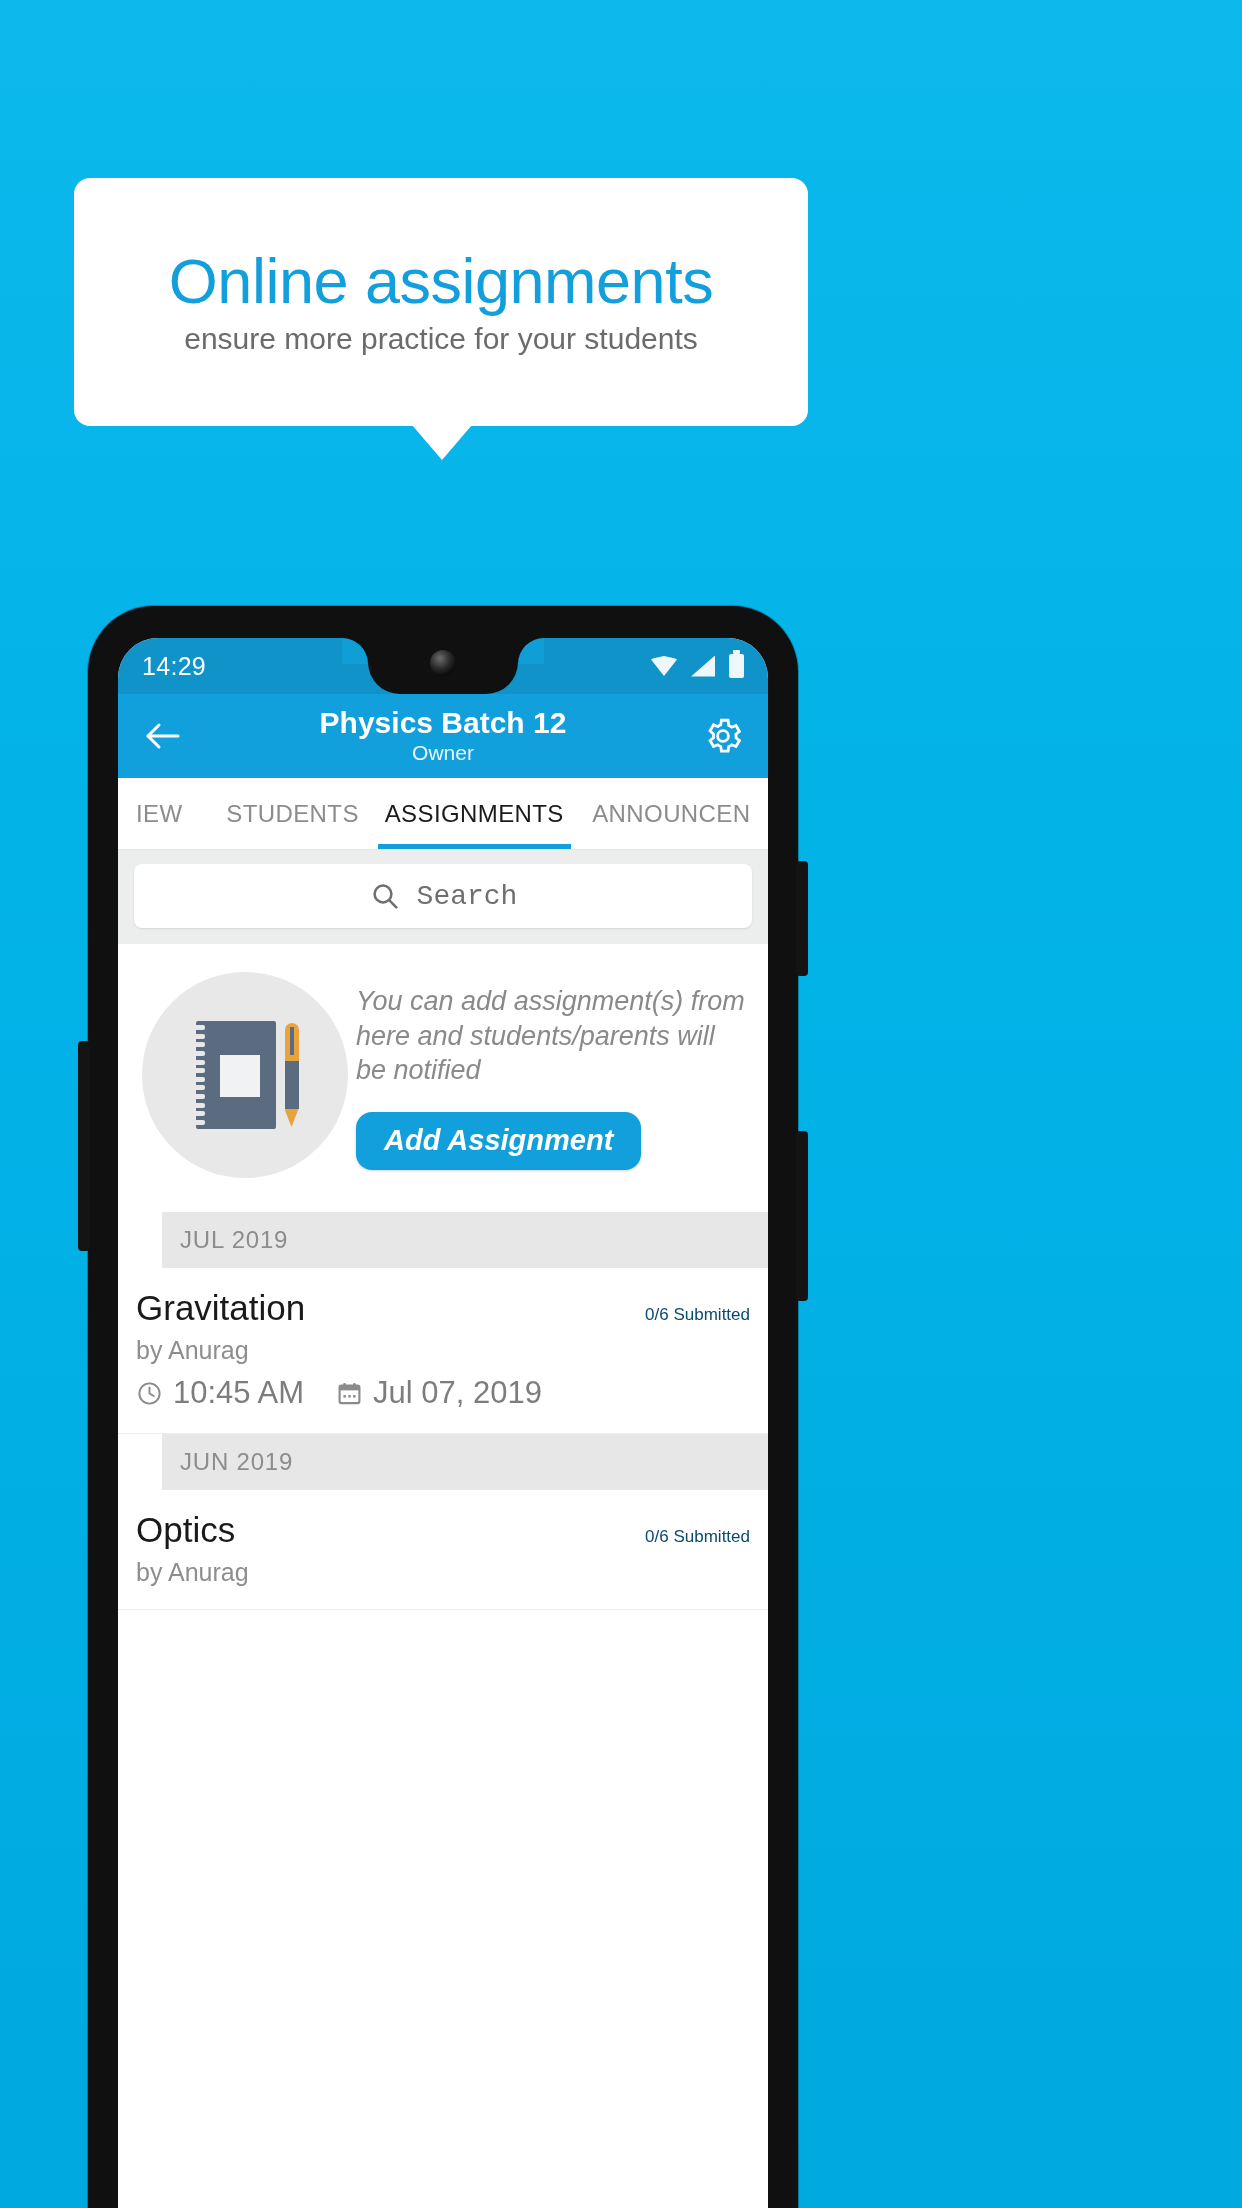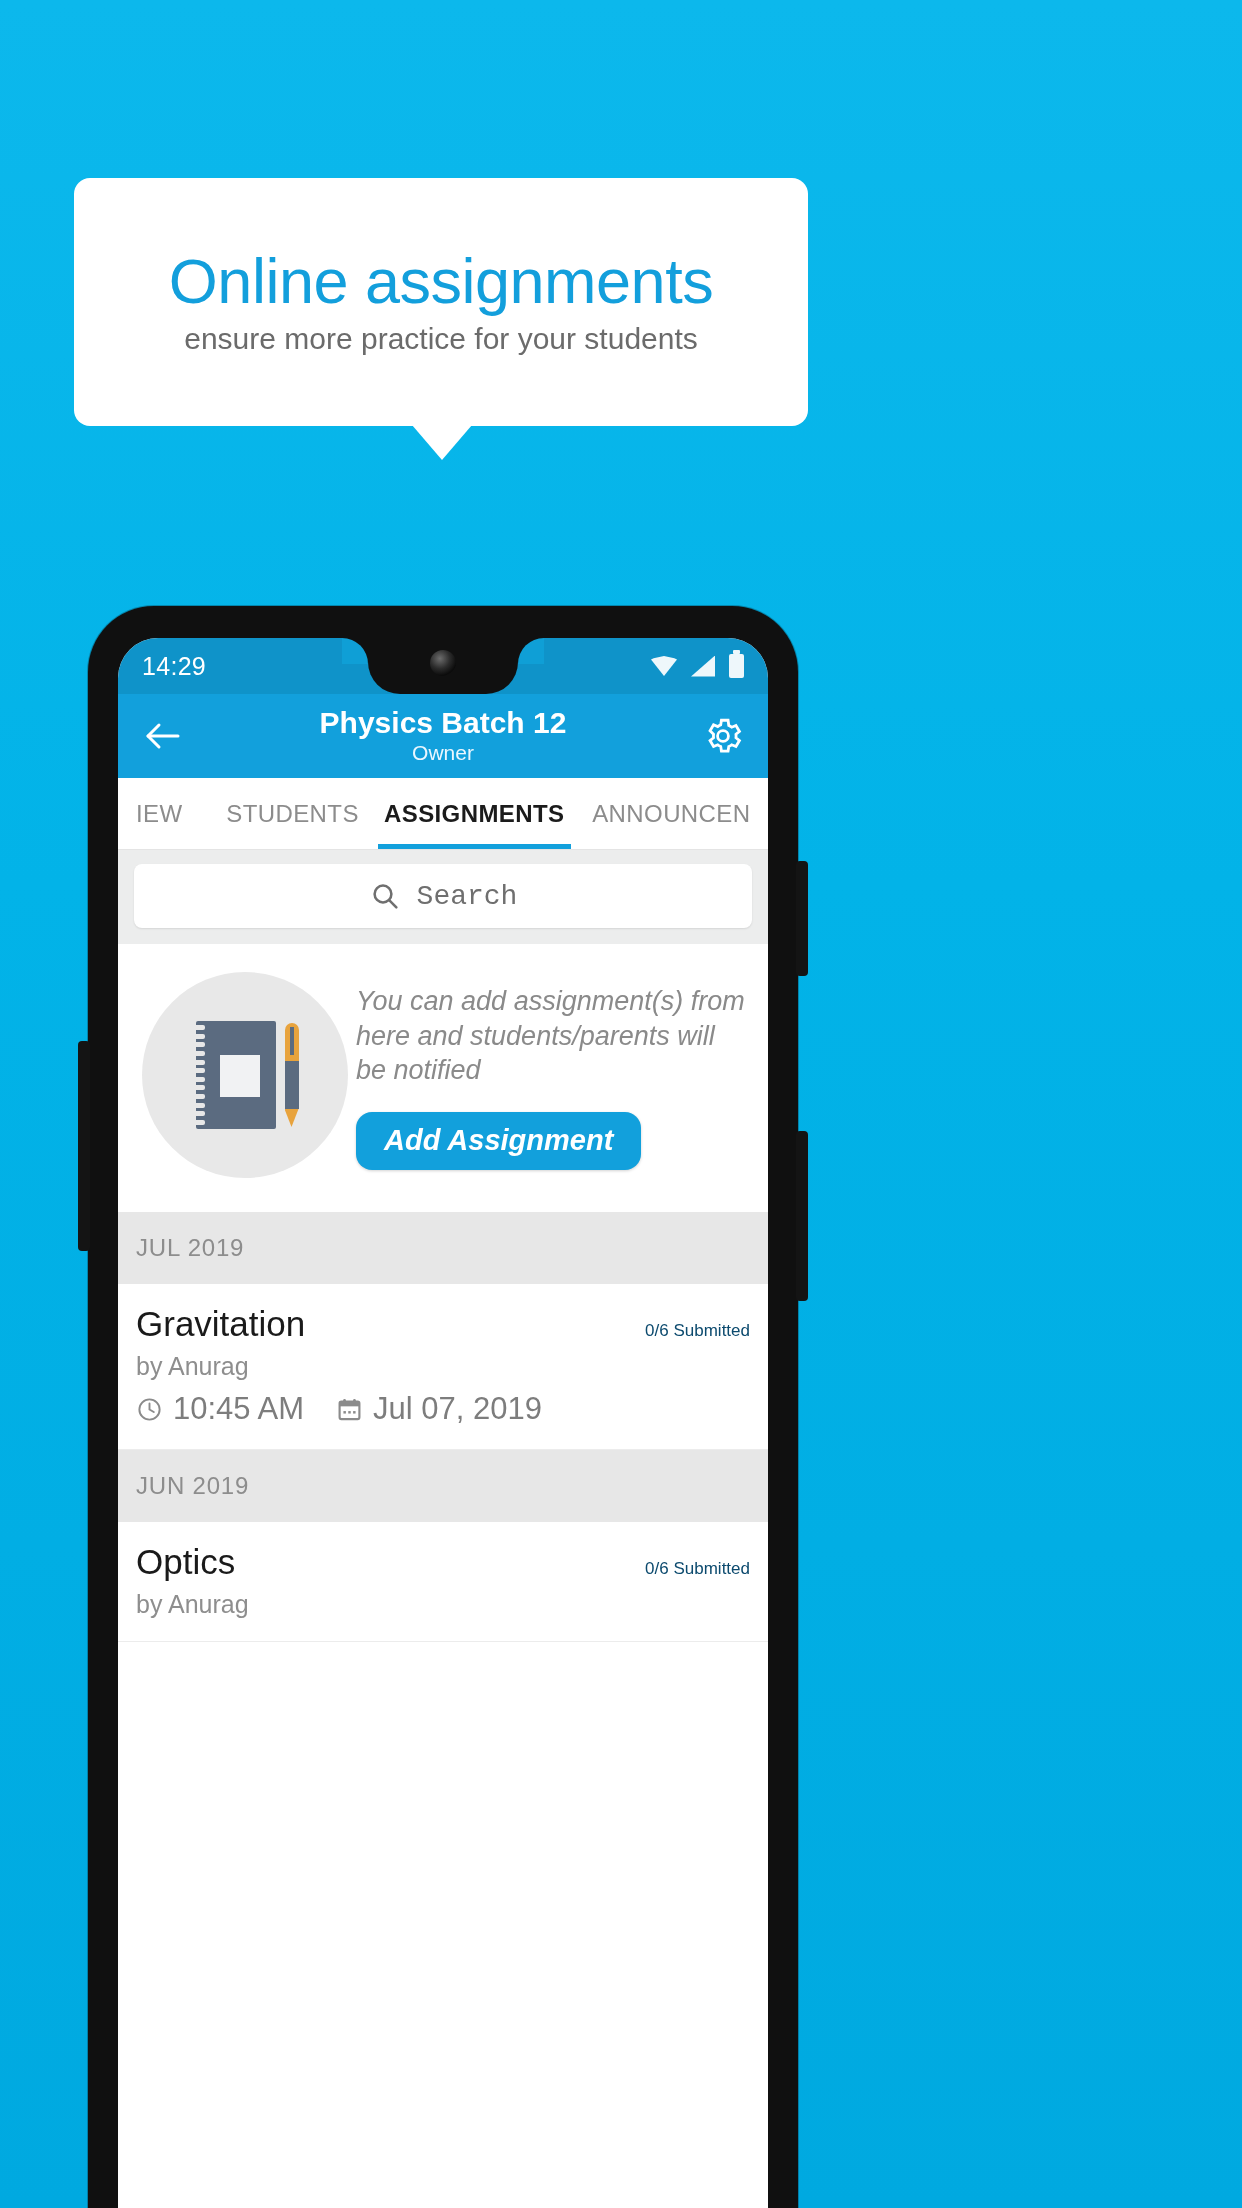--- a/index.html
+++ b/index.html
@@ -200,21 +200,21 @@
     display:flex; align-items:center; justify-content:center;
     font-size:24px; font-weight:500;
     color:#8c8c8c;
     letter-spacing:0.4px;
     white-space:nowrap;
     position:relative;
     cursor:pointer;
   }
   .tab.t0 { width:96px; padding-left:18px; justify-content:flex-start; }
   .tab.t1 { width:168px; }
-  .tab.t2 { width:208px; color:#1b1b1b; font-weight:700; }
+  .tab.t2 { width:208px; color:#1b1b1b; font-weight:400; }
   .tab.t3 { width:200px; }
   .tab.active::after {
     content:"";
     position:absolute; left:4px; right:4px; bottom:0;
     height:5px; background:#12a0dc;
   }
 
   
   .search-wrap {
     background:#eceded;
@@ -310,26 +310,27 @@
     border-radius:16px;
     color:#ffffff;
     font-size:29px; font-weight:700;
     cursor:pointer;
     box-shadow:0 1px 3px rgba(0,0,0,0.18);
   }
 
   
   .month-header {
     background:#e7e7e7;
-    height:72px;
+    height:56px;
     display:flex; align-items:center;
     padding-left:18px;
     font-size:24px;
     color:#8d8d8d;
     letter-spacing:0.8px;
+    margin-left:44px;
   }
   .assign-row {
     background:#ffffff;
     padding:20px 18px 22px 18px;
     border-bottom:1px solid #ececec;
     cursor:pointer;
   }
   .assign-top {
     display:flex; align-items:baseline;
   }

